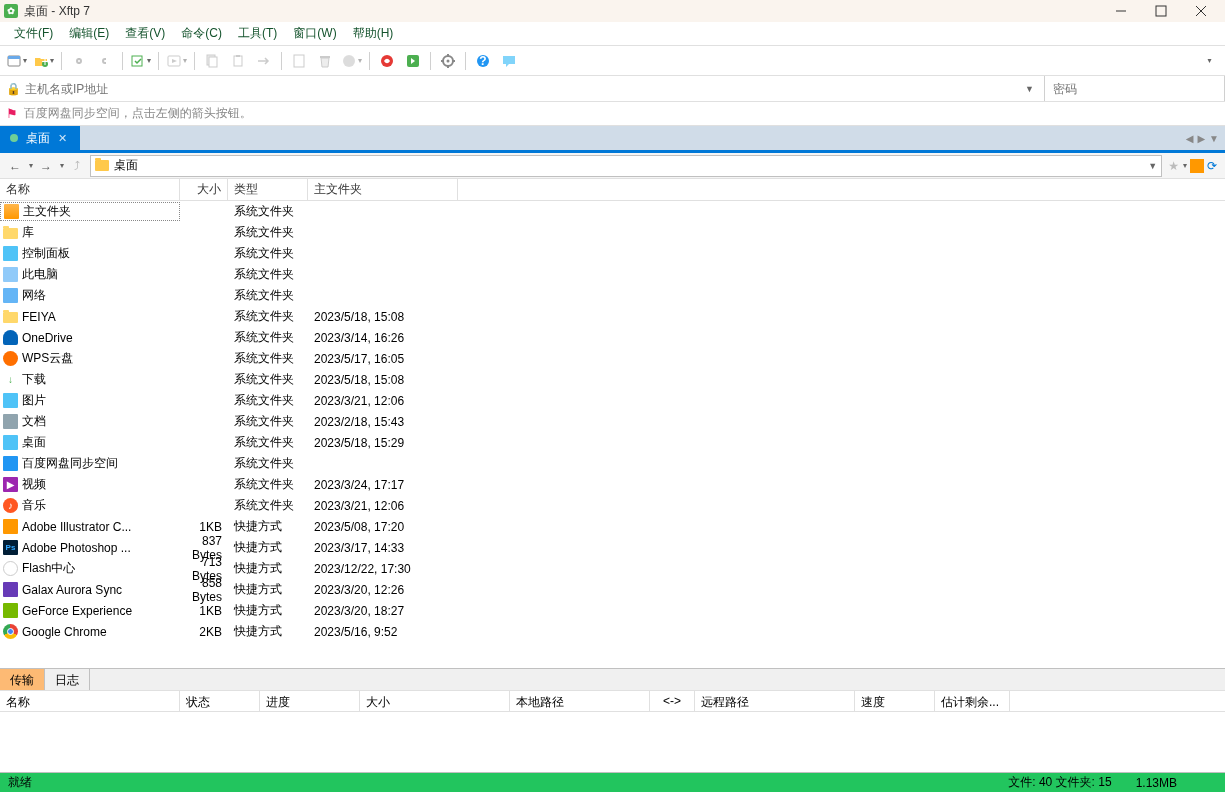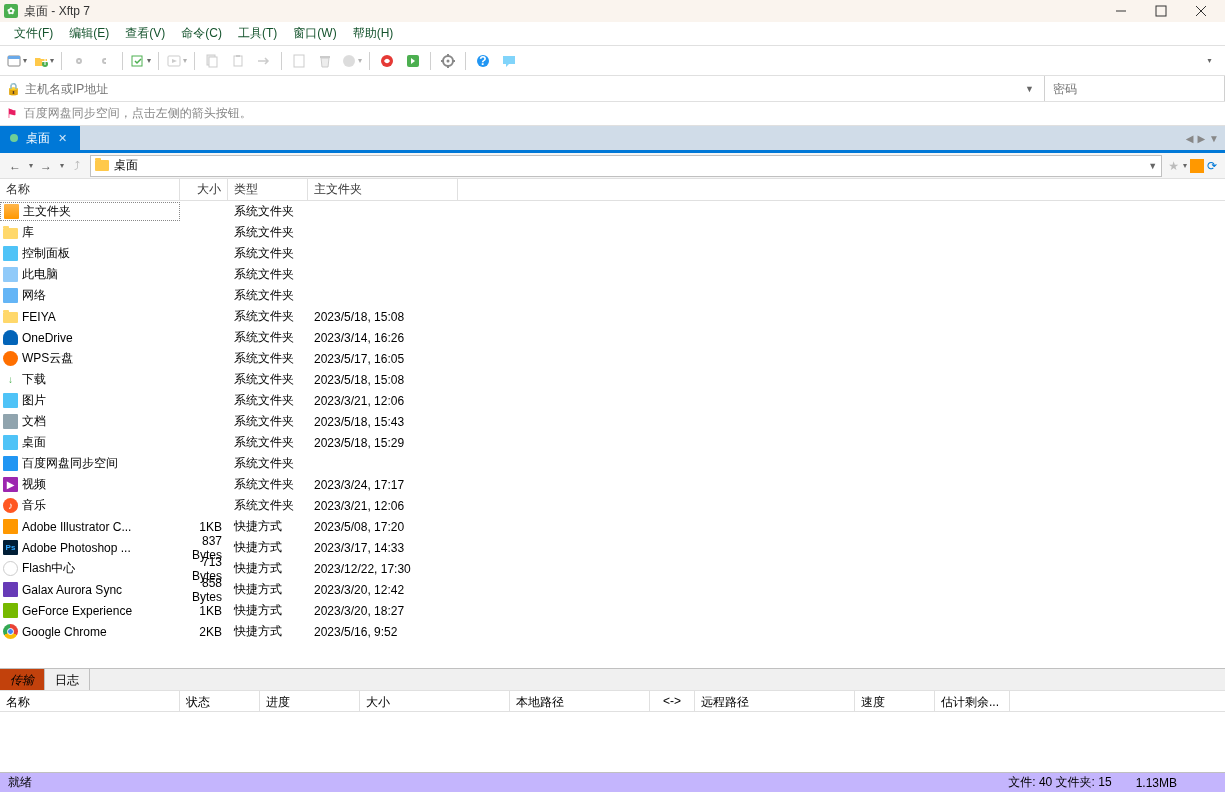--- a/index.html
+++ b/index.html
@@ -98,27 +98,27 @@
 .ic-ps { background: #001e36; border-radius: 1px; color:#31a8ff; font-size:8px; font-weight:bold; }
 .ic-flash { background: #fff; border: 1px solid #ccc; border-radius: 50%; color:#cf2e2e; }
 .ic-galax { background: #673ab7; border-radius: 1px; }
 .ic-nvidia { background: #76b900; border-radius: 1px; }
 .ic-chrome { background: conic-gradient(#ea4335 0 120deg,#fbbc05 120deg 240deg,#34a853 240deg 360deg); border-radius: 50%; position: relative; }
 .ic-chrome::after { content:''; position:absolute; inset:4px; background:#4285f4; border-radius:50%; border:1px solid #fff; }
 
 
 .bottom-tabs { height: 22px; background: #f0f0f0; border-top: 1px solid #c0c0c0; display: flex; }
 .btab { padding: 3px 10px; border-right: 1px solid #c0c0c0; cursor: default; }
-.btab.active { background: #c2410c; font-style: italic; }
+.btab.active { background: #fdba74; }
 .transfer-hdr { height: 22px; background: #fff; display: flex; border-bottom: 1px solid #e0e0e0; border-top: 1px solid #e0e0e0; }
 .transfer-hdr .tcol { border-right: 1px solid #e0e0e0; padding: 3px 6px; }
 .transfer-body { height: 60px; background: #fff; }
 
 
-.statusbar { height: 20px; background: #c4b5fd; border-top: 1px solid #c0c0c0; display: flex; align-items: center; padding: 0 8px; font-size: 11px; }
+.statusbar { height: 20px; background: #22c55e; border-top: 1px solid #c0c0c0; display: flex; align-items: center; padding: 0 8px; font-size: 11px; }
 .statusbar .spacer { flex: 1; }
 .statusbar .sseg { margin-left: 24px; }
 
 
 .svg16 { width: 16px; height: 16px; }
 </style>
 </head>
 <body>
 
 <div class="titlebar">
@@ -423,21 +423,21 @@
       <div class="ftype">系统文件夹</div>
       <div class="fmod">2023/3/21, 12:06</div>
     </div>
     <div class="frow">
       <div class="fname-wrap">
         <span class="ficon ic-doc"></span>
         <span class="fname">文档</span>
       </div>
       <div class="fsize"></div>
       <div class="ftype">系统文件夹</div>
-      <div class="fmod">2023/5/18, 15:43</div>
+      <div class="fmod">2023/2/18, 15:43</div>
     </div>
     <div class="frow">
       <div class="fname-wrap">
         <span class="ficon ic-desk"></span>
         <span class="fname">桌面</span>
       </div>
       <div class="fsize"></div>
       <div class="ftype">系统文件夹</div>
       <div class="fmod">2023/5/18, 15:29</div>
     </div>
@@ -495,21 +495,21 @@
       <div class="ftype">快捷方式</div>
       <div class="fmod">2023/12/22, 17:30</div>
     </div>
     <div class="frow">
       <div class="fname-wrap">
         <span class="ficon ic-galax"></span>
         <span class="fname">Galax Aurora Sync</span>
       </div>
       <div class="fsize">858 Bytes</div>
       <div class="ftype">快捷方式</div>
-      <div class="fmod">2023/3/20, 12:42</div>
+      <div class="fmod">2023/3/20, 12:26</div>
     </div>
     <div class="frow">
       <div class="fname-wrap">
         <span class="ficon ic-nvidia"></span>
         <span class="fname">GeForce Experience</span>
       </div>
       <div class="fsize">1KB</div>
       <div class="ftype">快捷方式</div>
       <div class="fmod">2023/3/20, 18:27</div>
     </div>

